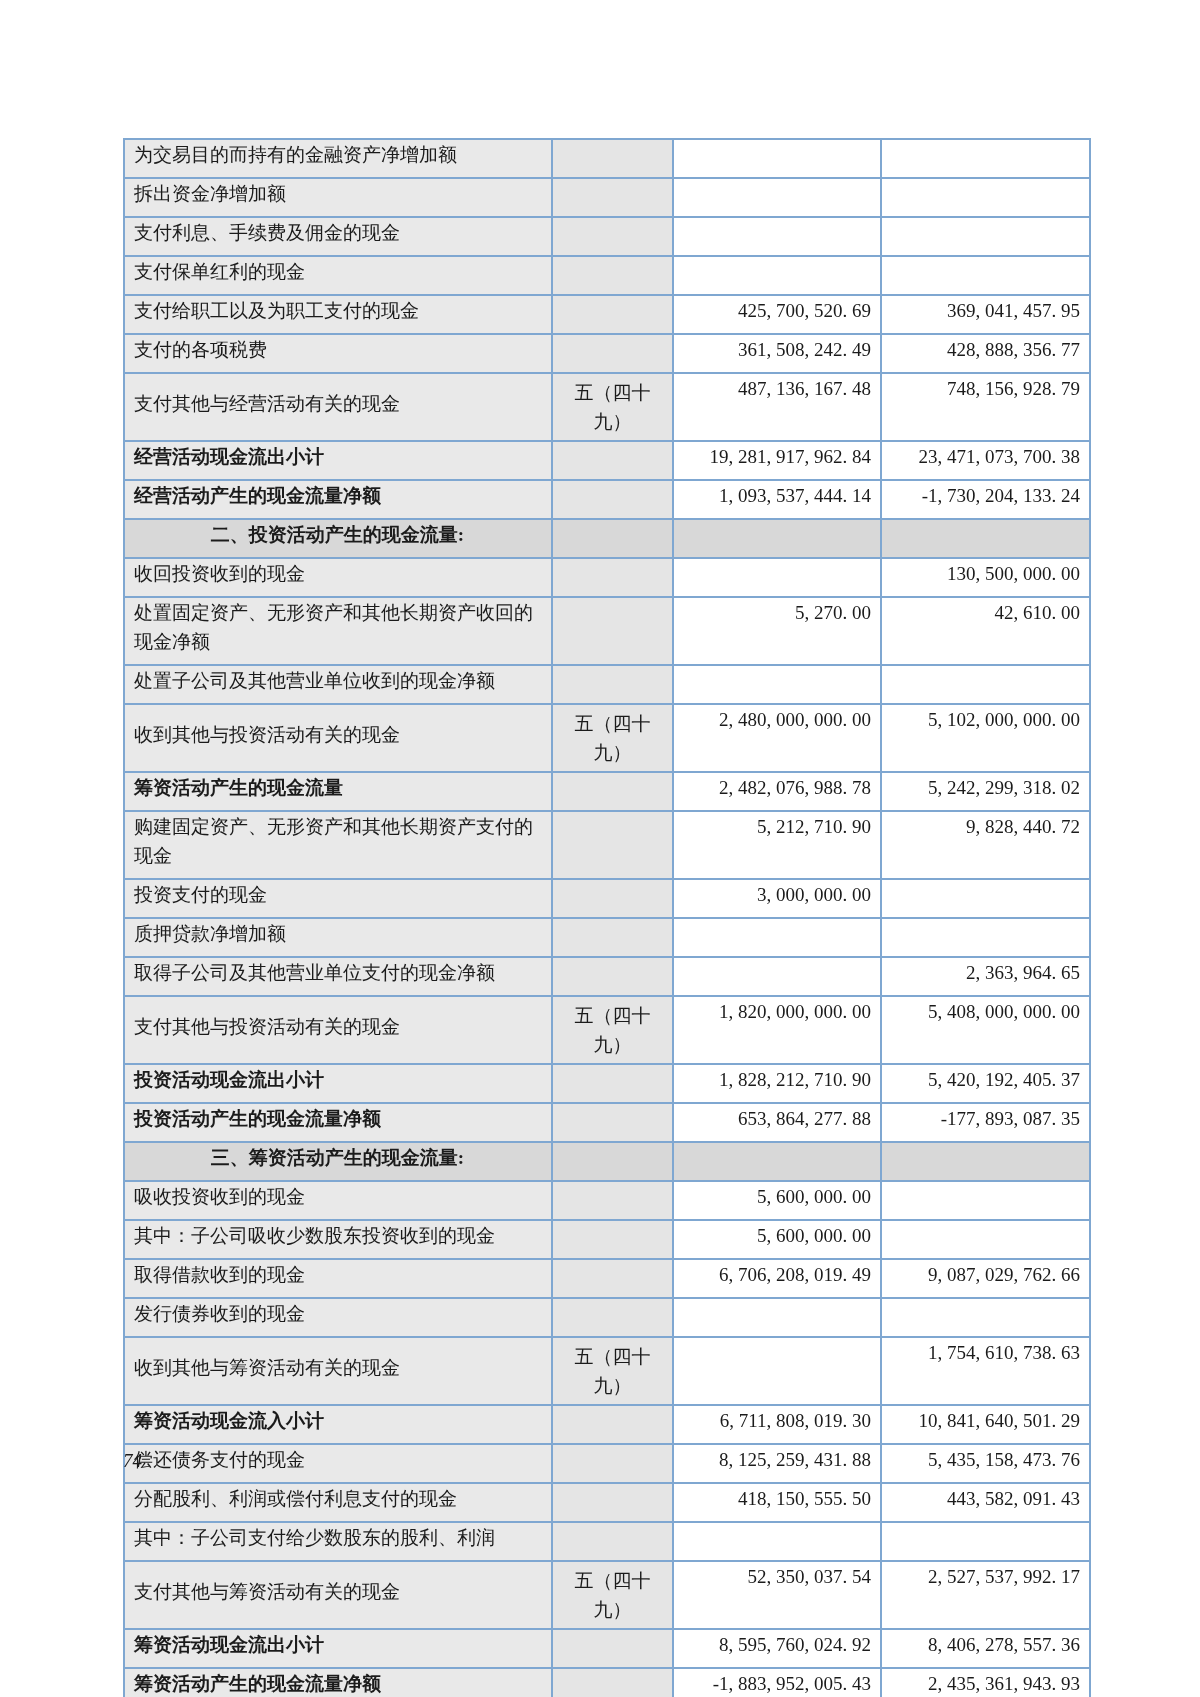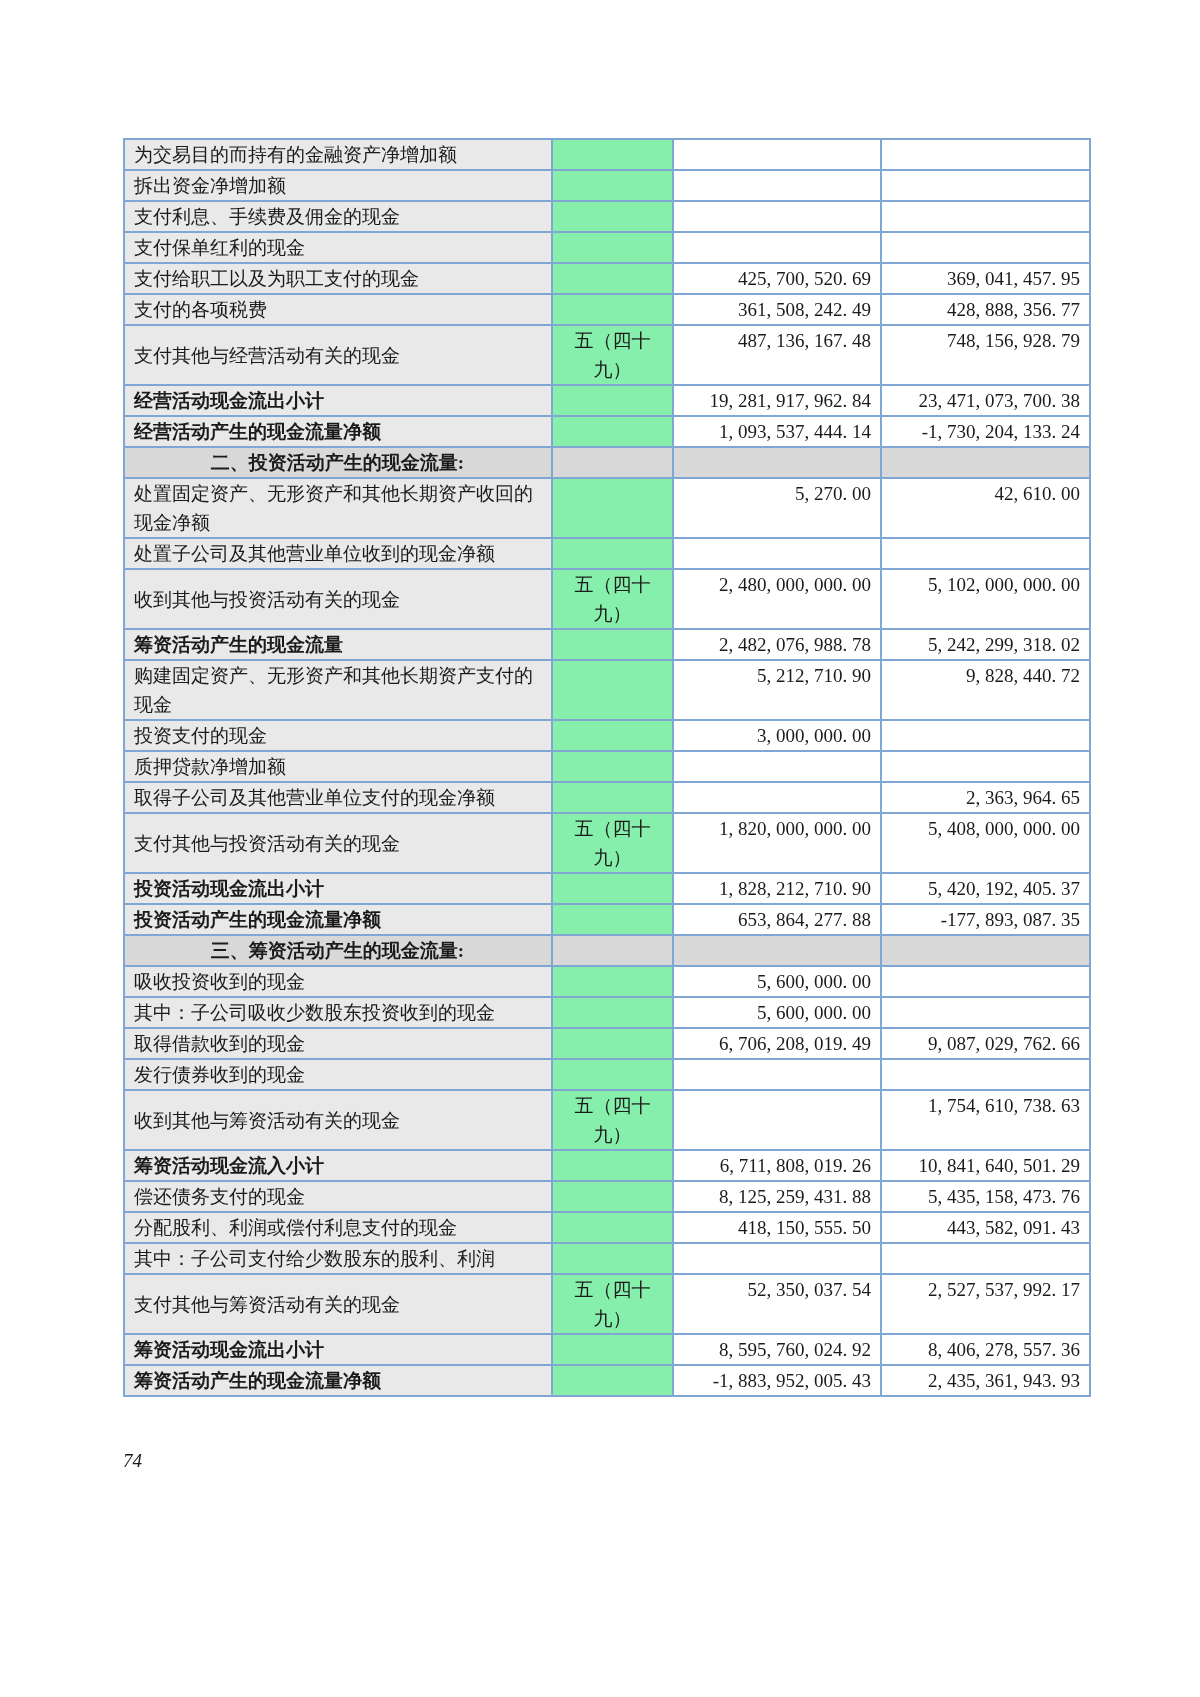--- a/index.html
+++ b/index.html
@@ -24,24 +24,24 @@
   col.w-pri{width:209px;}
   td{
     border:2px solid var(--border-color);
     font-size:19px;line-height:29px;overflow:hidden;
     word-break:break-all;
   }
   tr td{height:28px;}
   tr.tall td{height:58px;}
   td.c-label{
     background:var(--label-bg);text-align:left;vertical-align:middle;
-    padding:0 10px 0 9px;
+    padding:0 10px 8px 9px;
   }
   td.c-note{
-    background:#86efac;text-align:center;vertical-align:middle;
+    background:#e5e5e5;text-align:center;vertical-align:middle;
     padding:0 12px;
   }
   td.c-amount{
     background:#ffffff;text-align:right;vertical-align:top;
     padding:0 9px 0 4px;
   }
   tr.subtotal td.c-label{text-align:left;font-weight:bold;}
   tr.section td{background:var(--section-bg);text-align:center;}
   tr.section td.c-label{font-weight:bold;}
   .page-number{
@@ -114,20 +114,26 @@
           <td class="c-note"></td>
           <td class="c-amount">1, 093, 537, 444. 14</td>
           <td class="c-amount">-1, 730, 204, 133. 24</td>
         </tr>
         <tr class="section">
           <td class="c-label">二、投资活动产生的现金流量:</td>
           <td class="c-note"></td>
           <td class="c-amount"></td>
           <td class="c-amount"></td>
         </tr>
+        <tr class="item">
+          <td class="c-label">收回投资收到的现金</td>
+          <td class="c-note"></td>
+          <td class="c-amount"></td>
+          <td class="c-amount">130, 500, 000. 00</td>
+        </tr>
         <tr class="item tall">
           <td class="c-label">处置固定资产、无形资产和其他长期资产收回的现金净额</td>
           <td class="c-note"></td>
           <td class="c-amount">5, 270. 00</td>
           <td class="c-amount">42, 610. 00</td>
         </tr>
         <tr class="item">
           <td class="c-label">处置子公司及其他营业单位收到的现金净额</td>
           <td class="c-note"></td>
           <td class="c-amount"></td>
@@ -219,21 +225,21 @@
         </tr>
         <tr class="item tall">
           <td class="c-label">收到其他与筹资活动有关的现金</td>
           <td class="c-note">五（四十九）</td>
           <td class="c-amount"></td>
           <td class="c-amount">1, 754, 610, 738. 63</td>
         </tr>
         <tr class="subtotal">
           <td class="c-label">筹资活动现金流入小计</td>
           <td class="c-note"></td>
-          <td class="c-amount">6, 711, 808, 019. 26</td>
+          <td class="c-amount">6, 711, 808, 019. 30</td>
           <td class="c-amount">10, 841, 640, 501. 29</td>
         </tr>
         <tr class="item">
           <td class="c-label">偿还债务支付的现金</td>
           <td class="c-note"></td>
           <td class="c-amount">8, 125, 259, 431. 88</td>
           <td class="c-amount">5, 435, 158, 473. 76</td>
         </tr>
         <tr class="item">
           <td class="c-label">分配股利、利润或偿付利息支付的现金</td>

